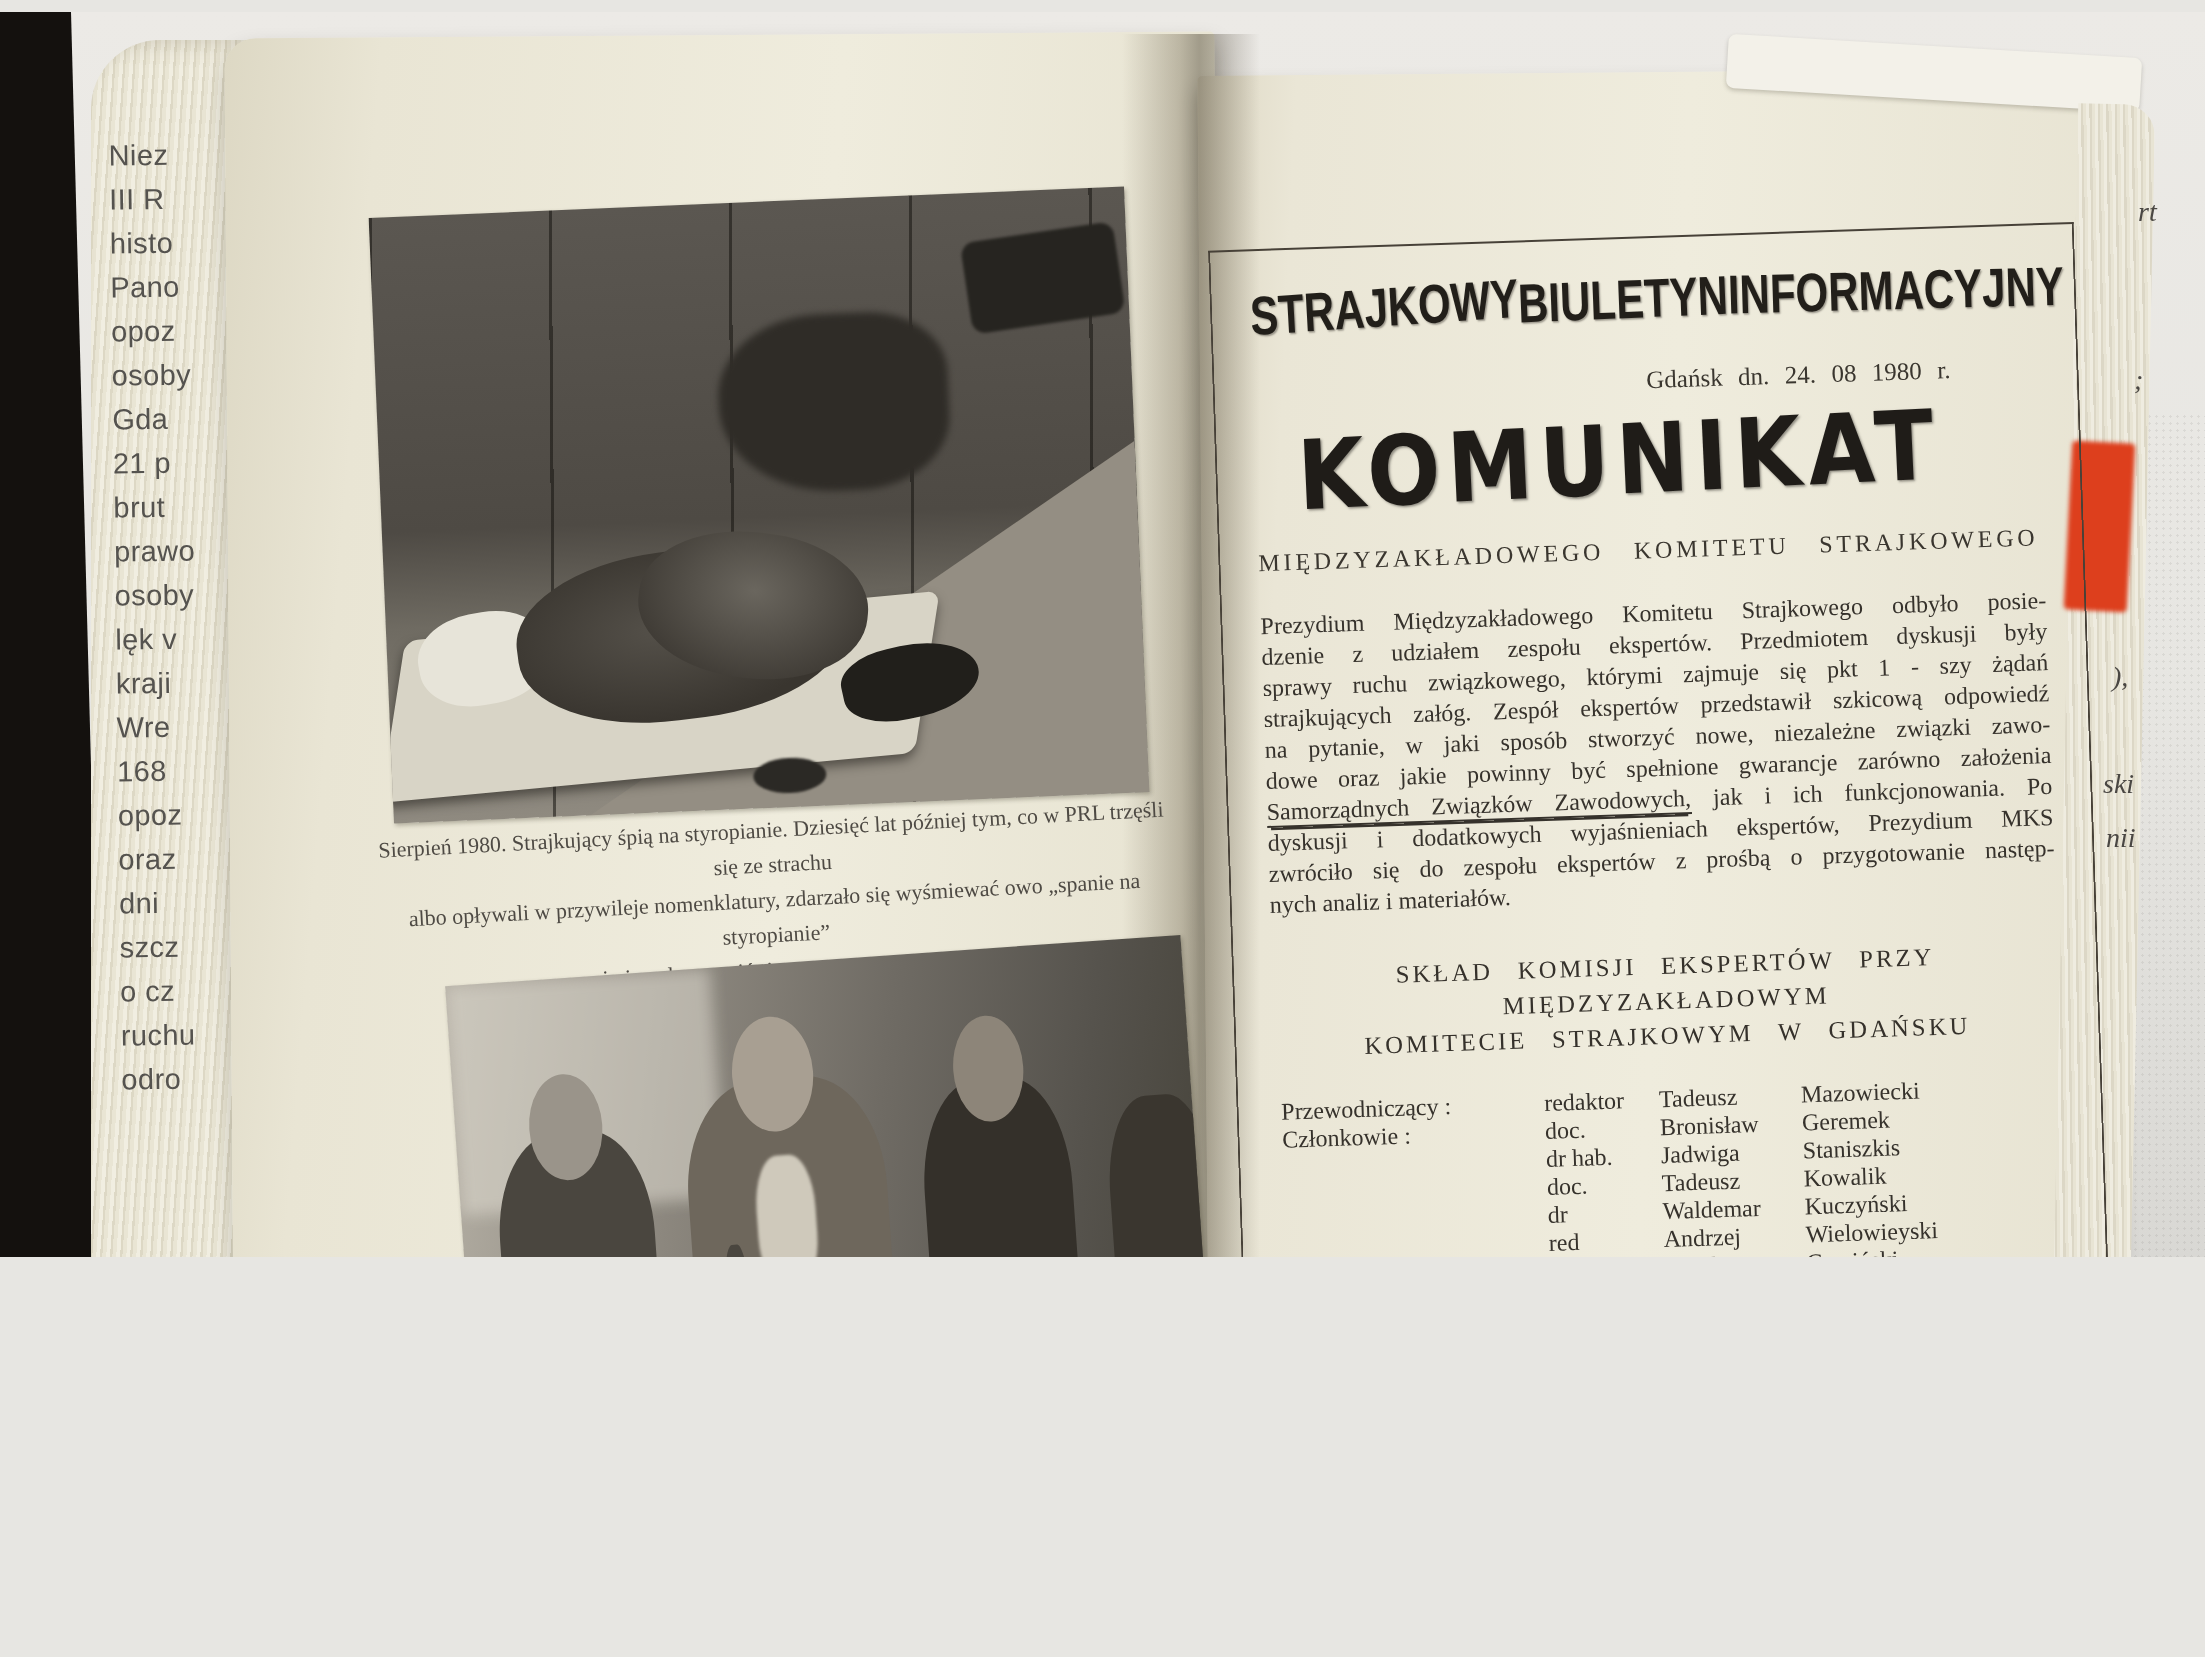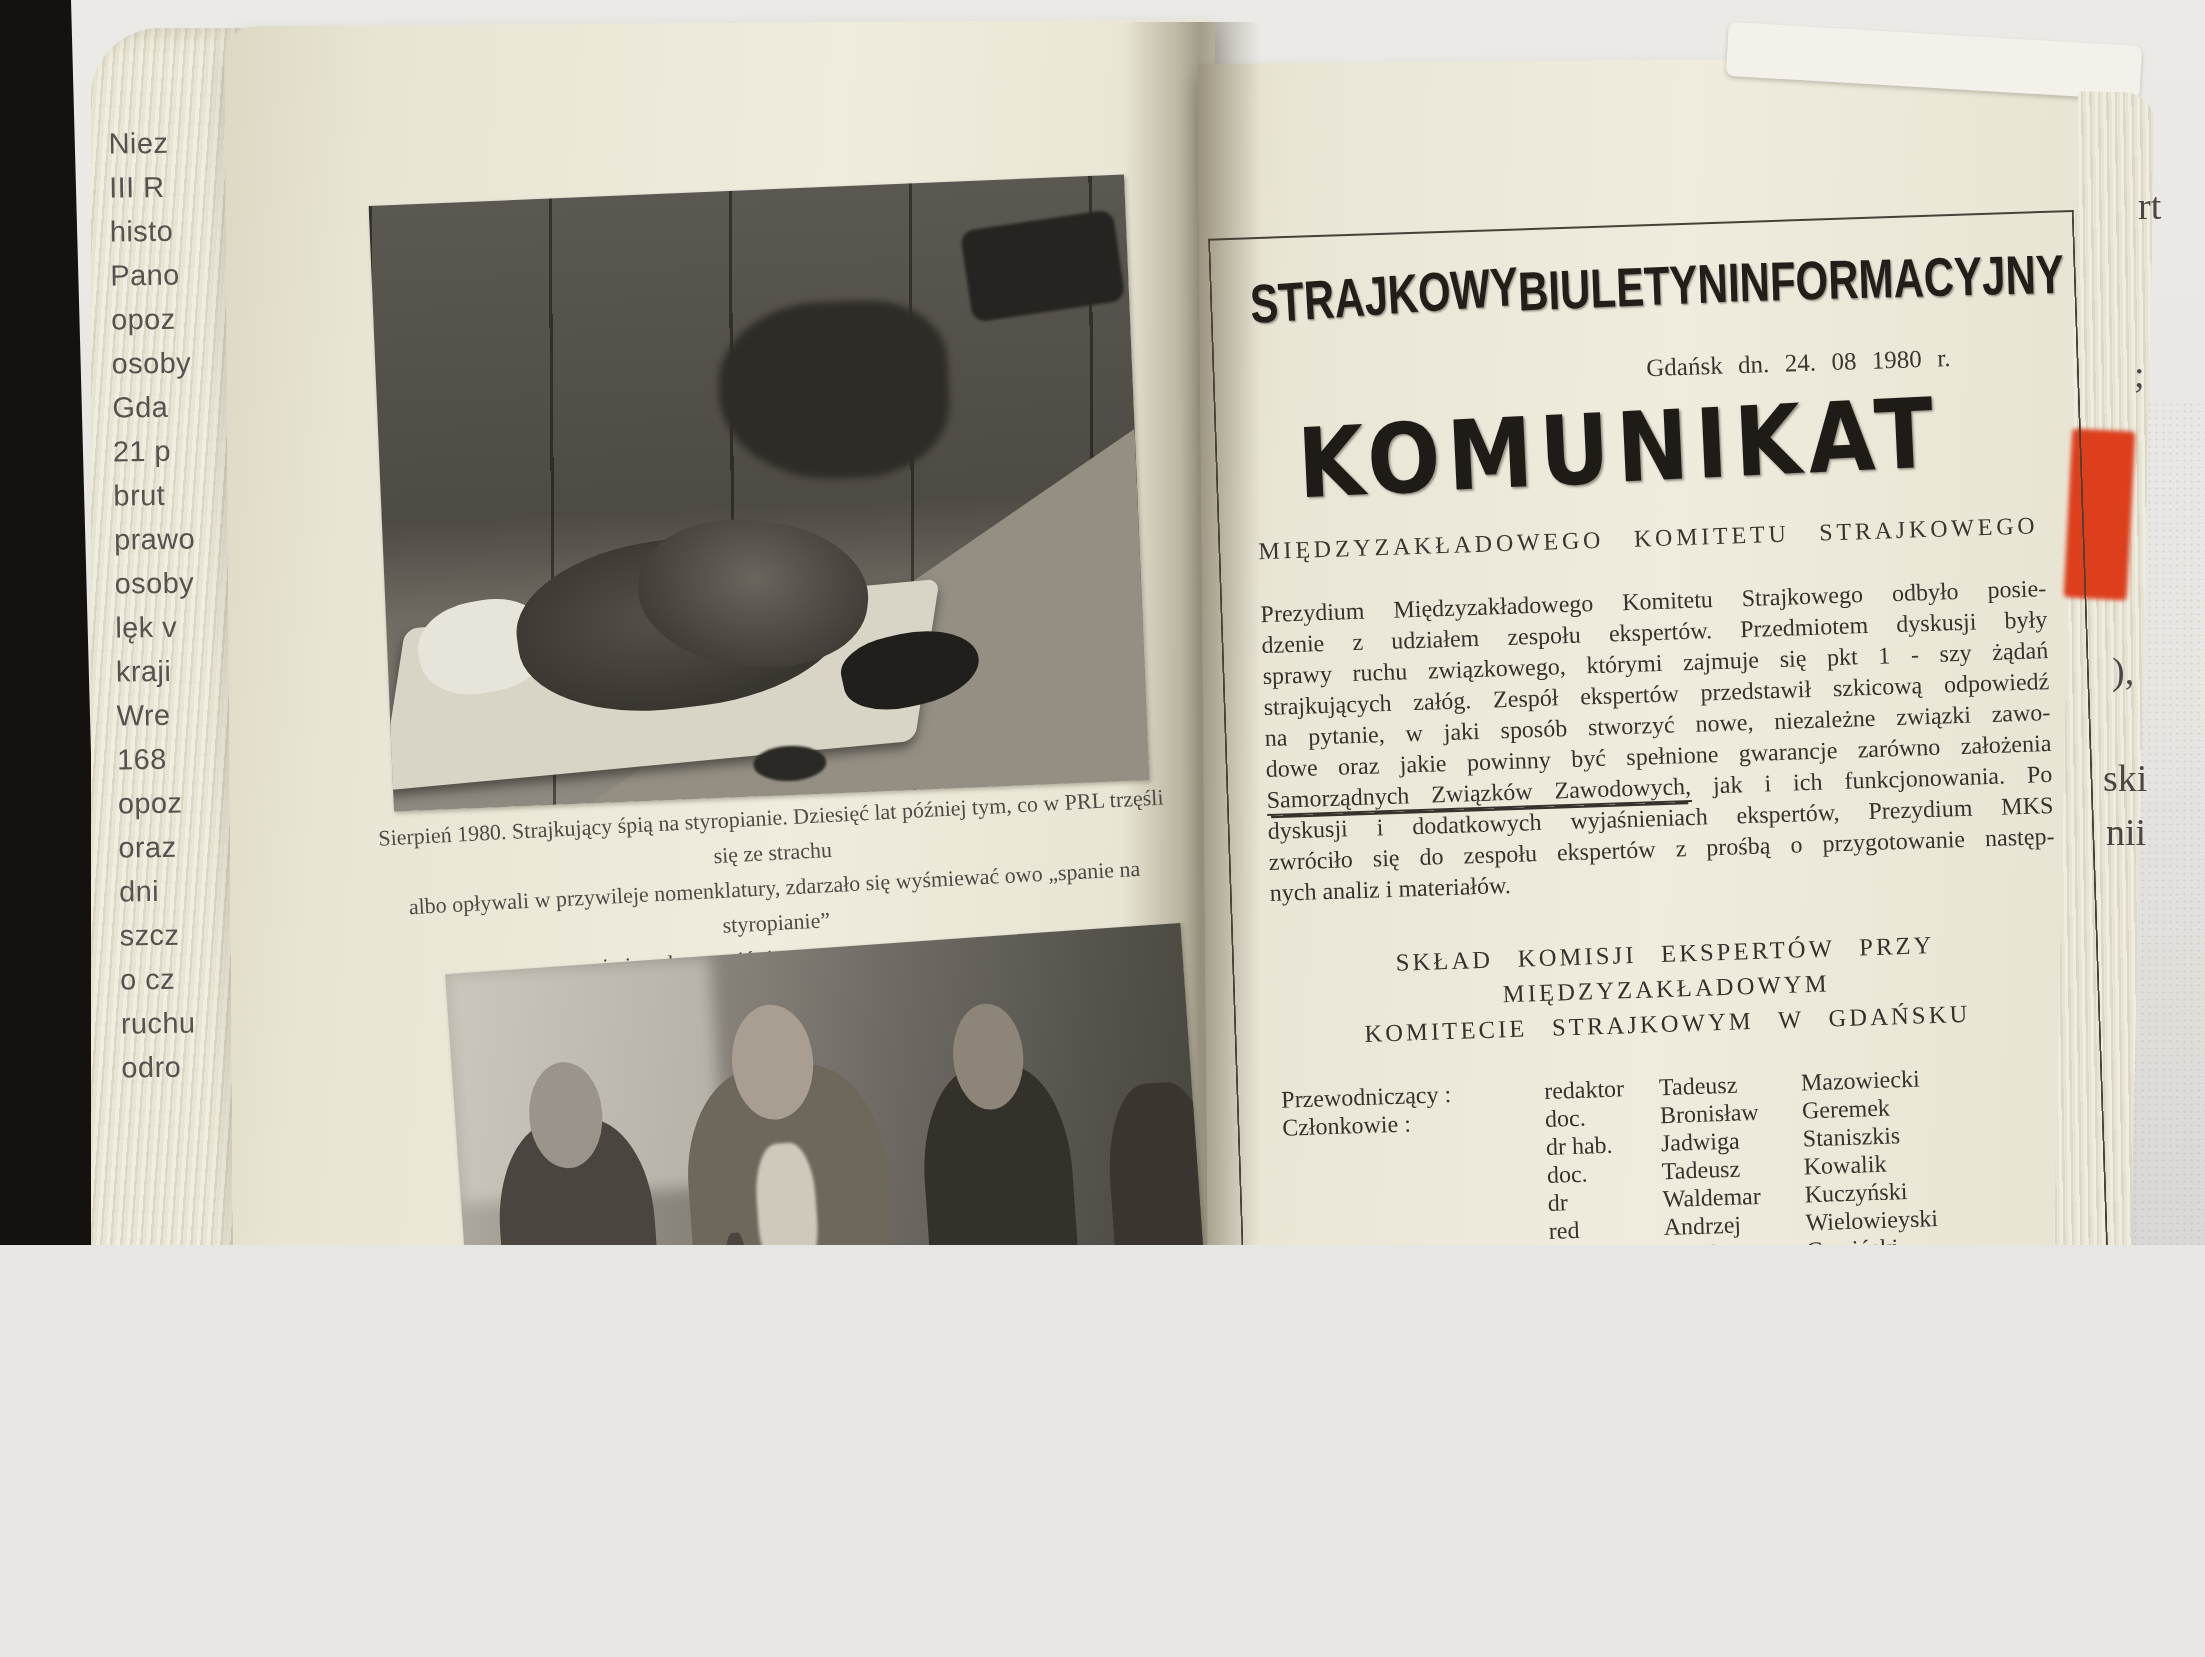--- a/index.html
+++ b/index.html
@@ -1,18 +1,18 @@
 <!DOCTYPE html>
 <html style="font-size:12.3px"><head>
 <meta charset="utf-8">
 <style>
   html,body{margin:0;padding:0;background:#e7e6e2;}
   .scene{position:relative;width:2205px;height:1245px;overflow:hidden;
          background:linear-gradient(180deg,#eceae6 0%,#e7e6e2 55%,#d9d8d4 100%);
-         font-family:"Liberation Serif",serif;}
+         font-family:"Liberation Serif",serif;margin-top:12px;}
   .table-texture{position:absolute;right:0;bottom:0;width:1151px;height:844px;
          background-image:radial-gradient(rgba(120,118,112,0.16) 1px,transparent 1.2px);
          background-size:7px 7px;opacity:.8;}
   .table-shade-bl{position:absolute;left:0;bottom:0;width:691px;height:307px;
          background:linear-gradient(10deg,#cdccc8 0%,transparent 70%);}
 
   
   .cover-left{position:absolute;left:0;top:0;width:115px;height:1658px;background:#14110e;
          clip-path:polygon(0 0,71px 0,115px 1658px,0 1658px);}
   .cover-bottom-right{position:absolute;left:1105px;top:1524px;width:1013px;height:104px;
@@ -132,22 +132,22 @@
   .exp-role{width:263px;flex:none;}
   .exp-title{width:115px;flex:none;}
   .exp-first{width:142px;flex:none;}
   .exp-last{flex:1;}
   .doc-closing{margin-top:40px;font-size:24px;line-height:31px;}
   .doc-sign{margin-top:31px;text-align:right;padding-right:27px;font-size:24.6px;word-spacing:6.1px;}
   .doc-footer{display:flex;justify-content:space-between;align-items:flex-start;margin-top:10.7px;}
   .printer{margin-top:17px;text-align:center;font-size:20px;line-height:26px;color:#3a362f;}
   .footer-date{font-size:24px;word-spacing:10.7px;padding-right:31px;}
 
-  .redge{position:absolute;font-family:"Liberation Serif",serif;
-       font-size:38px;color:#4a4743;}
+  .redge{position:absolute;font-family:"Liberation Serif",serif;font-style:italic;
+       font-size:28px;color:#4a4743;}
 </style>
 </head>
 <body>
 
 <div class="scene">
   <div class="table-texture"></div>
   <div class="table-shade-bl"></div>
 
   <div class="cover-left"></div>
   <div class="cover-bottom-right"></div>

